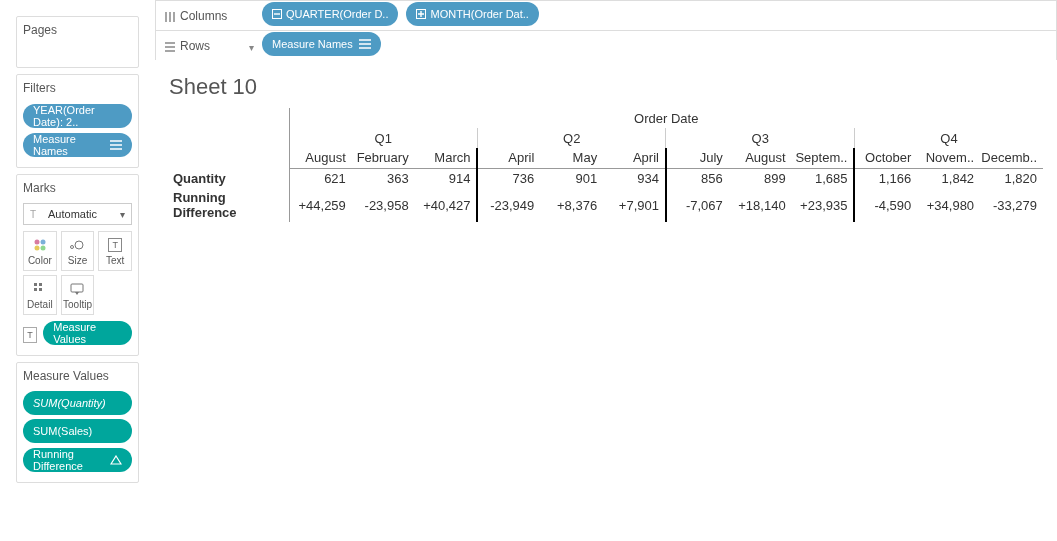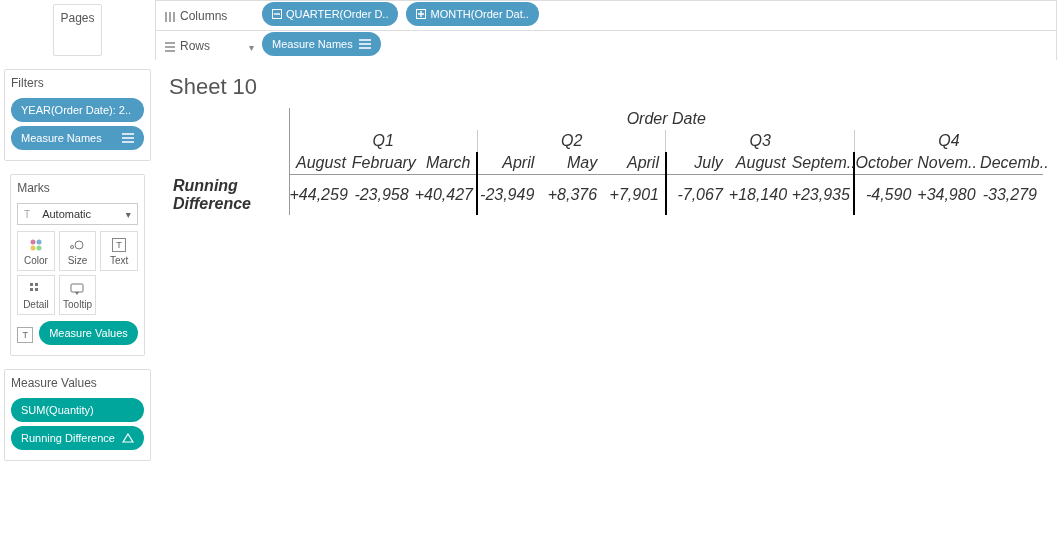--- a/index.html
+++ b/index.html
@@ -1,17 +1,17 @@
 <!DOCTYPE html>
 <html><head>
   <meta charset="utf-8">
   <style>
     * { box-sizing: border-box; margin: 0; padding: 0; }
     body { font-family: Arial, sans-serif; font-size: 12px; color: #333; background: #fff; display: flex; width: 1057px; height: 541px; }
-    .left-col { width: 155px; display: flex; flex-direction: column; padding: 4px; gap: 13px; align-items: center; }
+    .left-col { width: 155px; display: flex; flex-direction: column; padding: 16px; gap: 6px; }
     .right-col { flex: 1; display: flex; flex-direction: column; }
     .card { border: 1px solid #ddd; border-radius: 2px; background: #fff; padding: 6px; }
     .card-title { font-size: 12px; color: #555; margin-bottom: 8px; }
     .pill { display: inline-flex; align-items: center; border-radius: 12px; padding: 2px 10px; font-size: 11px; color: #fff; margin-bottom: 4px; height: 24px; cursor: pointer; }
     .pill-blue { background: #4e9bc4; }
     .pill-teal { background: #00a69c; }
     .pill .pill-icon { margin-left: 6px; display: inline-flex; align-items: center; }
     .pill .pill-icon-left { margin-right: 4px; display: inline-flex; align-items: center; }
     .shelf-row { display: flex; align-items: center; border: 1px solid #ddd; border-bottom: none; height: 30px; padding: 0 8px; gap: 8px; }
     .shelf-row:last-of-type { border-bottom: 1px solid #ddd; }
@@ -23,21 +23,21 @@
     .mdd-text { font-size: 11px; color: #333; }
     .mdd-arrow { margin-left: auto; color: #666; font-size: 10px; }
     .marks-grid { display: grid; grid-template-columns: repeat(3, 1fr); gap: 4px; margin-bottom: 6px; }
     .mark-btn { display: flex; flex-direction: column; align-items: center; justify-content: center; border: 1px solid #ddd; height: 40px; cursor: pointer; font-size: 10px; color: #555; }
     .mark-btn .mk-icon { height: 16px; display: flex; align-items: center; justify-content: center; margin-bottom: 2px; }
     .mv-row { display: flex; align-items: center; gap: 6px; }
     .t-box { width: 16px; height: 16px; border: 1px solid #aaa; display: inline-flex; align-items: center; justify-content: center; font-size: 9px; color: #666; }
     .sheet-area { padding: 14px 14px 0 14px; flex: 1; overflow: hidden; }
     .sheet-title { font-size: 22px; font-weight: 300; color: #555; margin-bottom: 8px; }
     table.data { border-collapse: collapse; width: 100%; table-layout: fixed; }
-    table.data th, table.data td { font-size: 16px; padding: 2px 0; height: 20px; font-style: italic; }
+    table.data th, table.data td { font-size: 13px; padding: 2px 0; height: 20px; }
     table.data thead th { font-weight: 400; color: #333; text-align: center; border-bottom: 1px solid #ccc; }
     table.data thead tr.super th { border-bottom: none; }
     table.data thead tr.quarters th { border-bottom: none; border-right: 1px solid #ccc; }
     table.data thead tr.quarters th:last-child { border-right: none; margin-left: 24px; }
     table.data thead tr.months th { border-bottom: 1px solid #999; text-align: right; padding-right: 6px;}
     table.data tbody td { text-align: right; padding-right: 6px; }
     table.data tbody td.row-label { text-align: left; font-weight: 600; padding-left: 4px; }
     table.data .q-sep { border-right: 2px solid #000000; }
     table.data tbody tr.alt { background: #f4f4f4; }
     .row-head-col { width: 120px; border-right: 1px solid #999; }
@@ -131,22 +131,25 @@
     <div class="mv-row">
       <span class="t-box">T</span>
       <div class="pill pill-teal">
         <span>Measure Values</span>
       </div>
     </div>
   </div>
 
   <div class="card">
     <div class="card-title">Measure Values</div>
+    <div class="pill pill-teal" style="width:100%;font-style:italic;">
+      <span>SUM(Quantity)</span>
+    </div>
     <div class="pill pill-teal" style="width:100%;">
-      <span>SUM(Quantity)</span>
+      <span>SUM(Sales)</span>
     </div>
     <div class="pill pill-teal" style="width:100%;">
       <span>Running Difference</span>
       <span class="pill-icon" style="margin-left:auto;">
         <svg width="12" height="10" viewBox="0 0 12 10">
             <path d="M6 1 L11 9 L1 9 Z" fill="none" stroke="#fff" stroke-width="1.2"></path>
           </svg>
       </span>
     </div>
   </div>
@@ -245,20 +248,35 @@
           <th class="q-sep">April</th>
           <th>July</th>
           <th>August</th>
           <th class="q-sep">Septem..</th>
           <th>October</th>
           <th>Novem..</th>
           <th>Decemb..</th>
         </tr>
       </thead>
       <tbody id="tbody">
+      <tr>
+            <td class="row-label row-head-col" style="border-right: 1px solid rgb(153, 153, 153);">Quantity</td>
+            <td>621</td>
+            <td>363</td>
+            <td class="q-sep">914</td>
+            <td>736</td>
+            <td>901</td>
+            <td class="q-sep">934</td>
+            <td>856</td>
+            <td>899</td>
+            <td class="q-sep">1,685</td>
+            <td>1,166</td>
+            <td>1,842</td>
+            <td>1,820</td>
+          </tr>
           <tr>
             <td class="row-label row-head-col" style="border-right: 1px solid rgb(153, 153, 153);">Running Difference</td>
             <td>+44,259</td>
             <td>-23,958</td>
             <td class="q-sep">+40,427</td>
             <td>-23,949</td>
             <td>+8,376</td>
             <td class="q-sep">+7,901</td>
             <td>-7,067</td>
             <td>+18,140</td>

